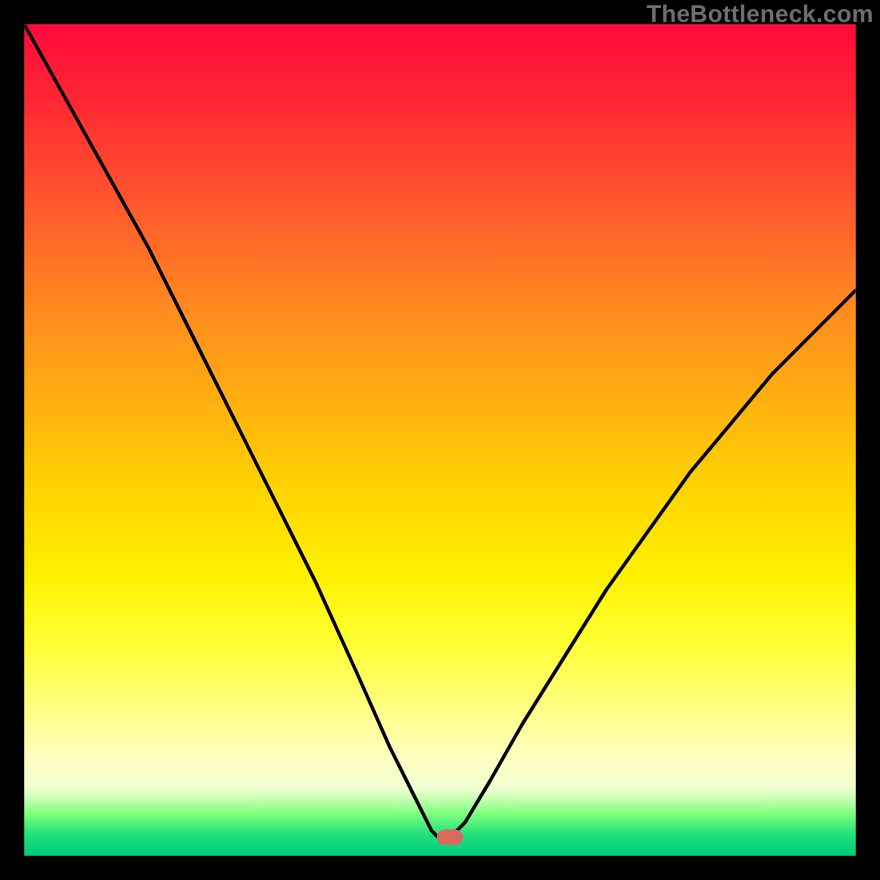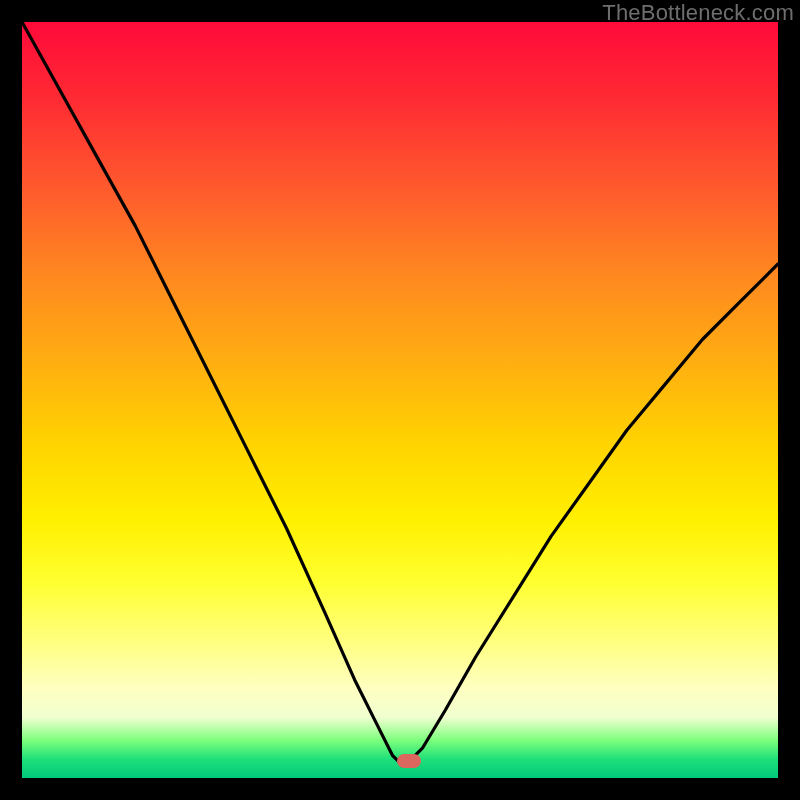--- a/index.html
+++ b/index.html
@@ -57,21 +57,21 @@
     border-radius: 7px;
     background: #db675f;
     transform: translate(-50%, -50%);
   }
   .watermark {
     position: absolute;
     top: 0px;
     right: 6px;
     color: #6e6e6e;
     font-size: 22px;
-    font-weight: 400;
+    font-weight: 700;
     letter-spacing: 0.2px;
     user-select: none;
   }
 </style>
 </head>
 <body>
 
 <div class="frame">
   <div class="watermark">TheBottleneck.com</div>
 

